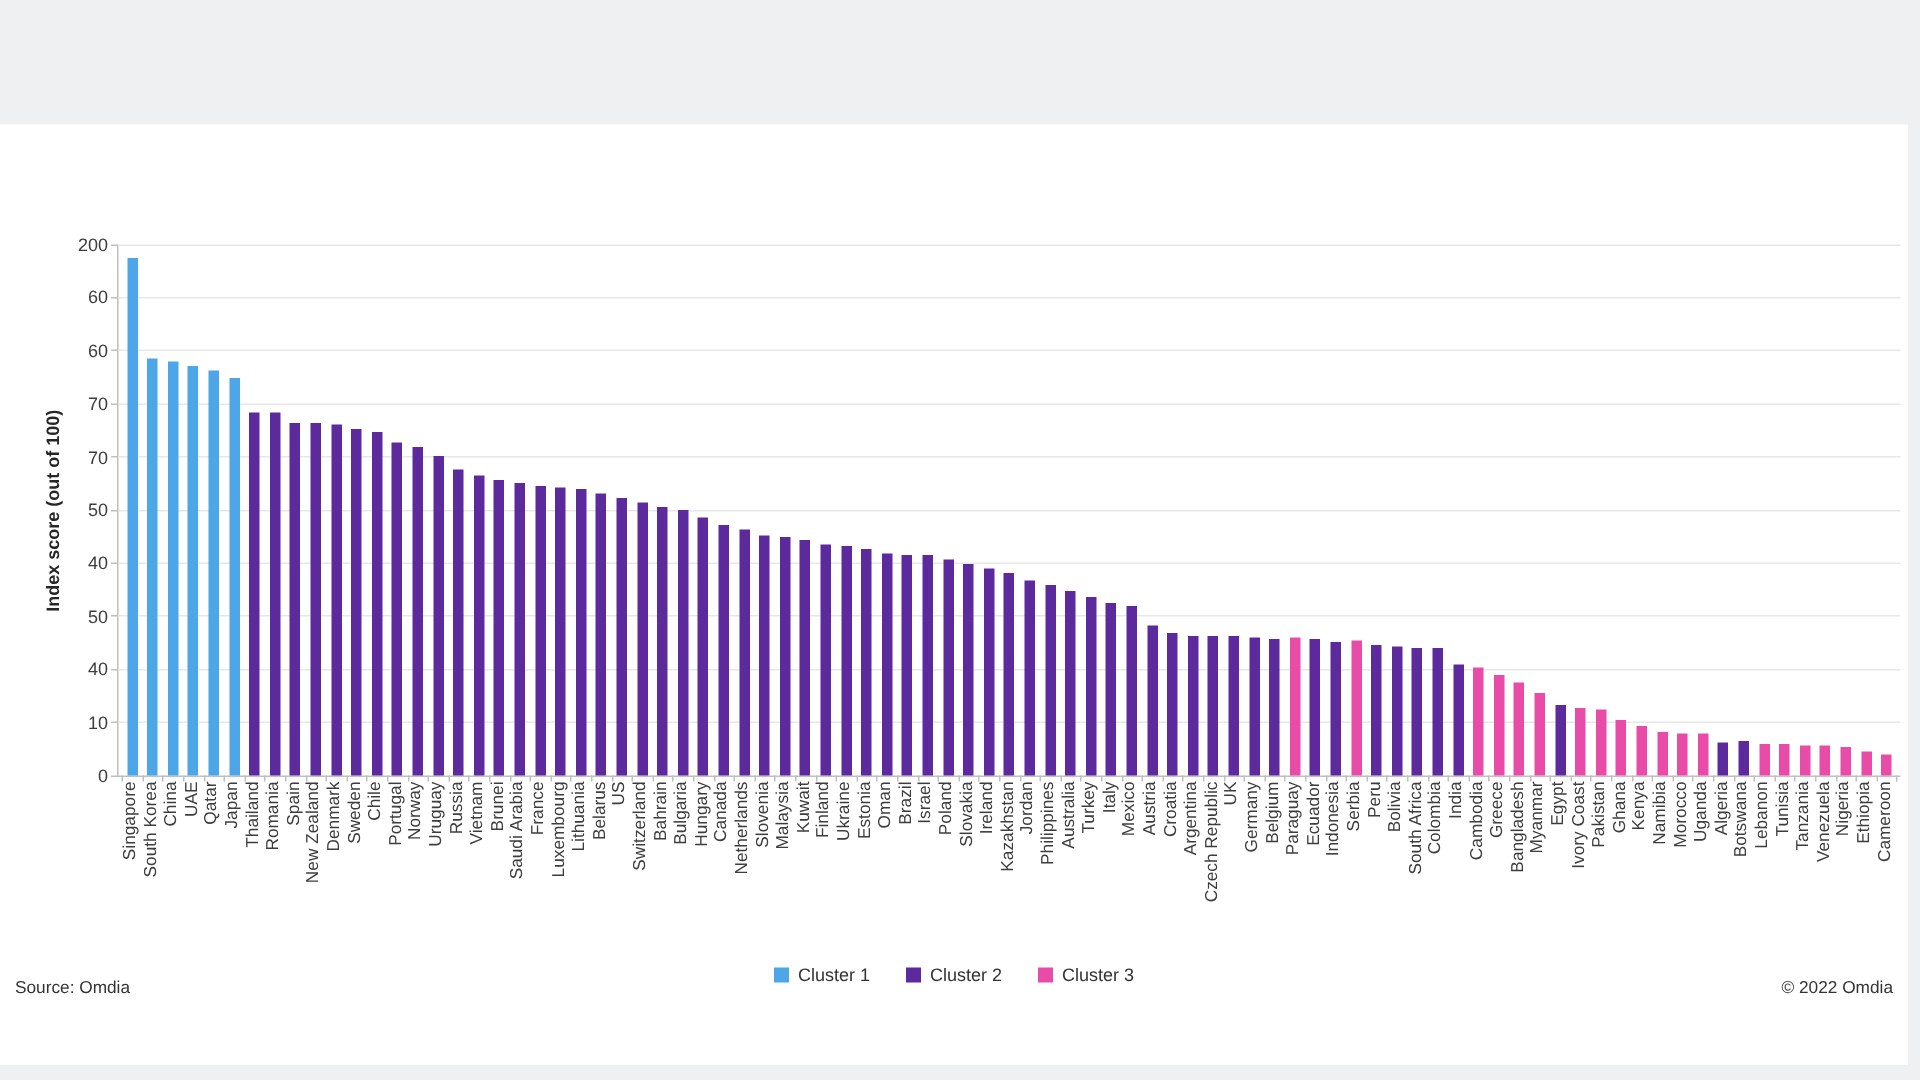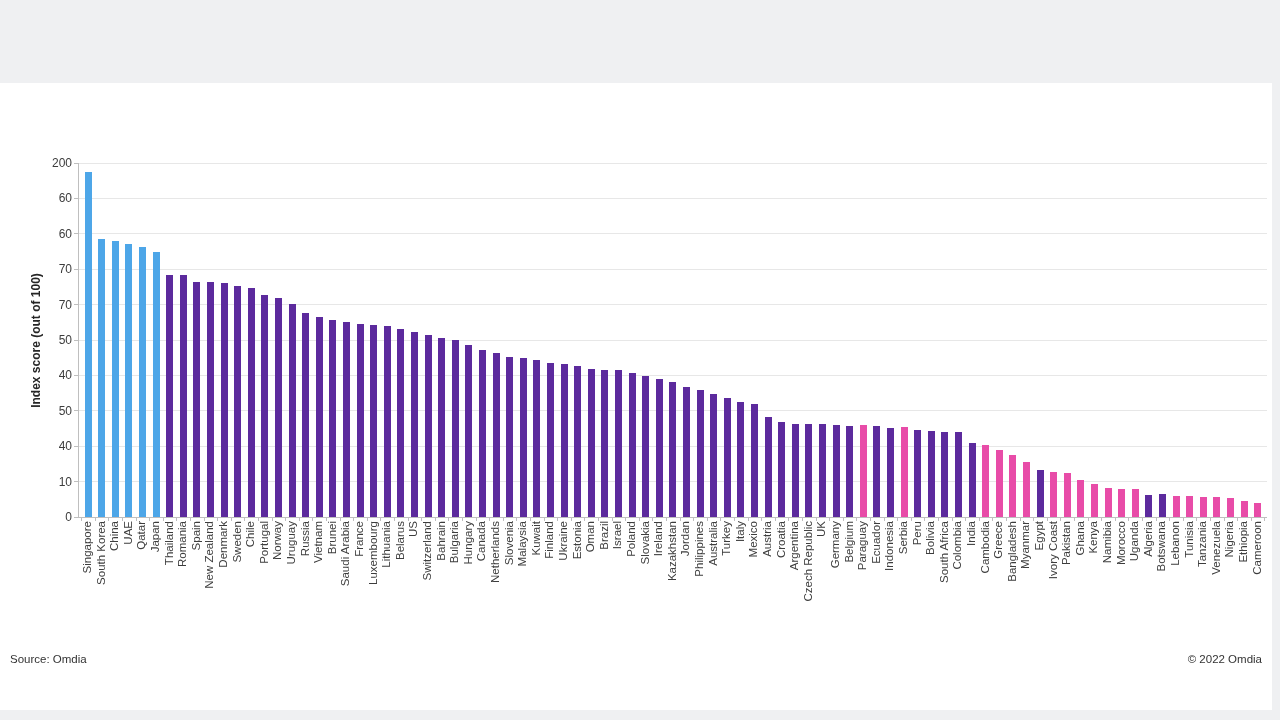--- a/index.html
+++ b/index.html
@@ -360,16 +360,30 @@
       <div class="x-label" style="left: 1106.4px; top: 486px;">Botswana</div>
       <div class="x-label" style="left: 1120px; top: 486px;">Lebanon</div>
       <div class="x-label" style="left: 1133.6px; top: 486px;">Tunisia</div>
       <div class="x-label" style="left: 1147.2px; top: 486px;">Tanzania</div>
       <div class="x-label" style="left: 1160.8px; top: 486px;">Venezuela</div>
       <div class="x-label" style="left: 1174.4px; top: 486px;">Nigeria</div>
       <div class="x-label" style="left: 1188px; top: 486px;">Ethiopia</div>
       <div class="x-label" style="left: 1201.6px; top: 486px;">Cameroon</div>
     </div>
 
+  <div class="legend">
+    <div class="legend-item">
+      <span class="swatch" style="background: rgb(77, 166, 232);"></span>
+      <span>Cluster 1</span>
+    </div>
+    <div class="legend-item">
+      <span class="swatch" style="background: rgb(92, 42, 157);"></span>
+      <span>Cluster 2</span>
+    </div>
+    <div class="legend-item">
+      <span class="swatch" style="background: rgb(232, 76, 168);"></span>
+      <span>Cluster 3</span>
+    </div>
+  </div>
 
   <div class="source">Source: Omdia</div>
   <div class="copyright">© 2022 Omdia</div>
 </div>
 
 </body></html>

